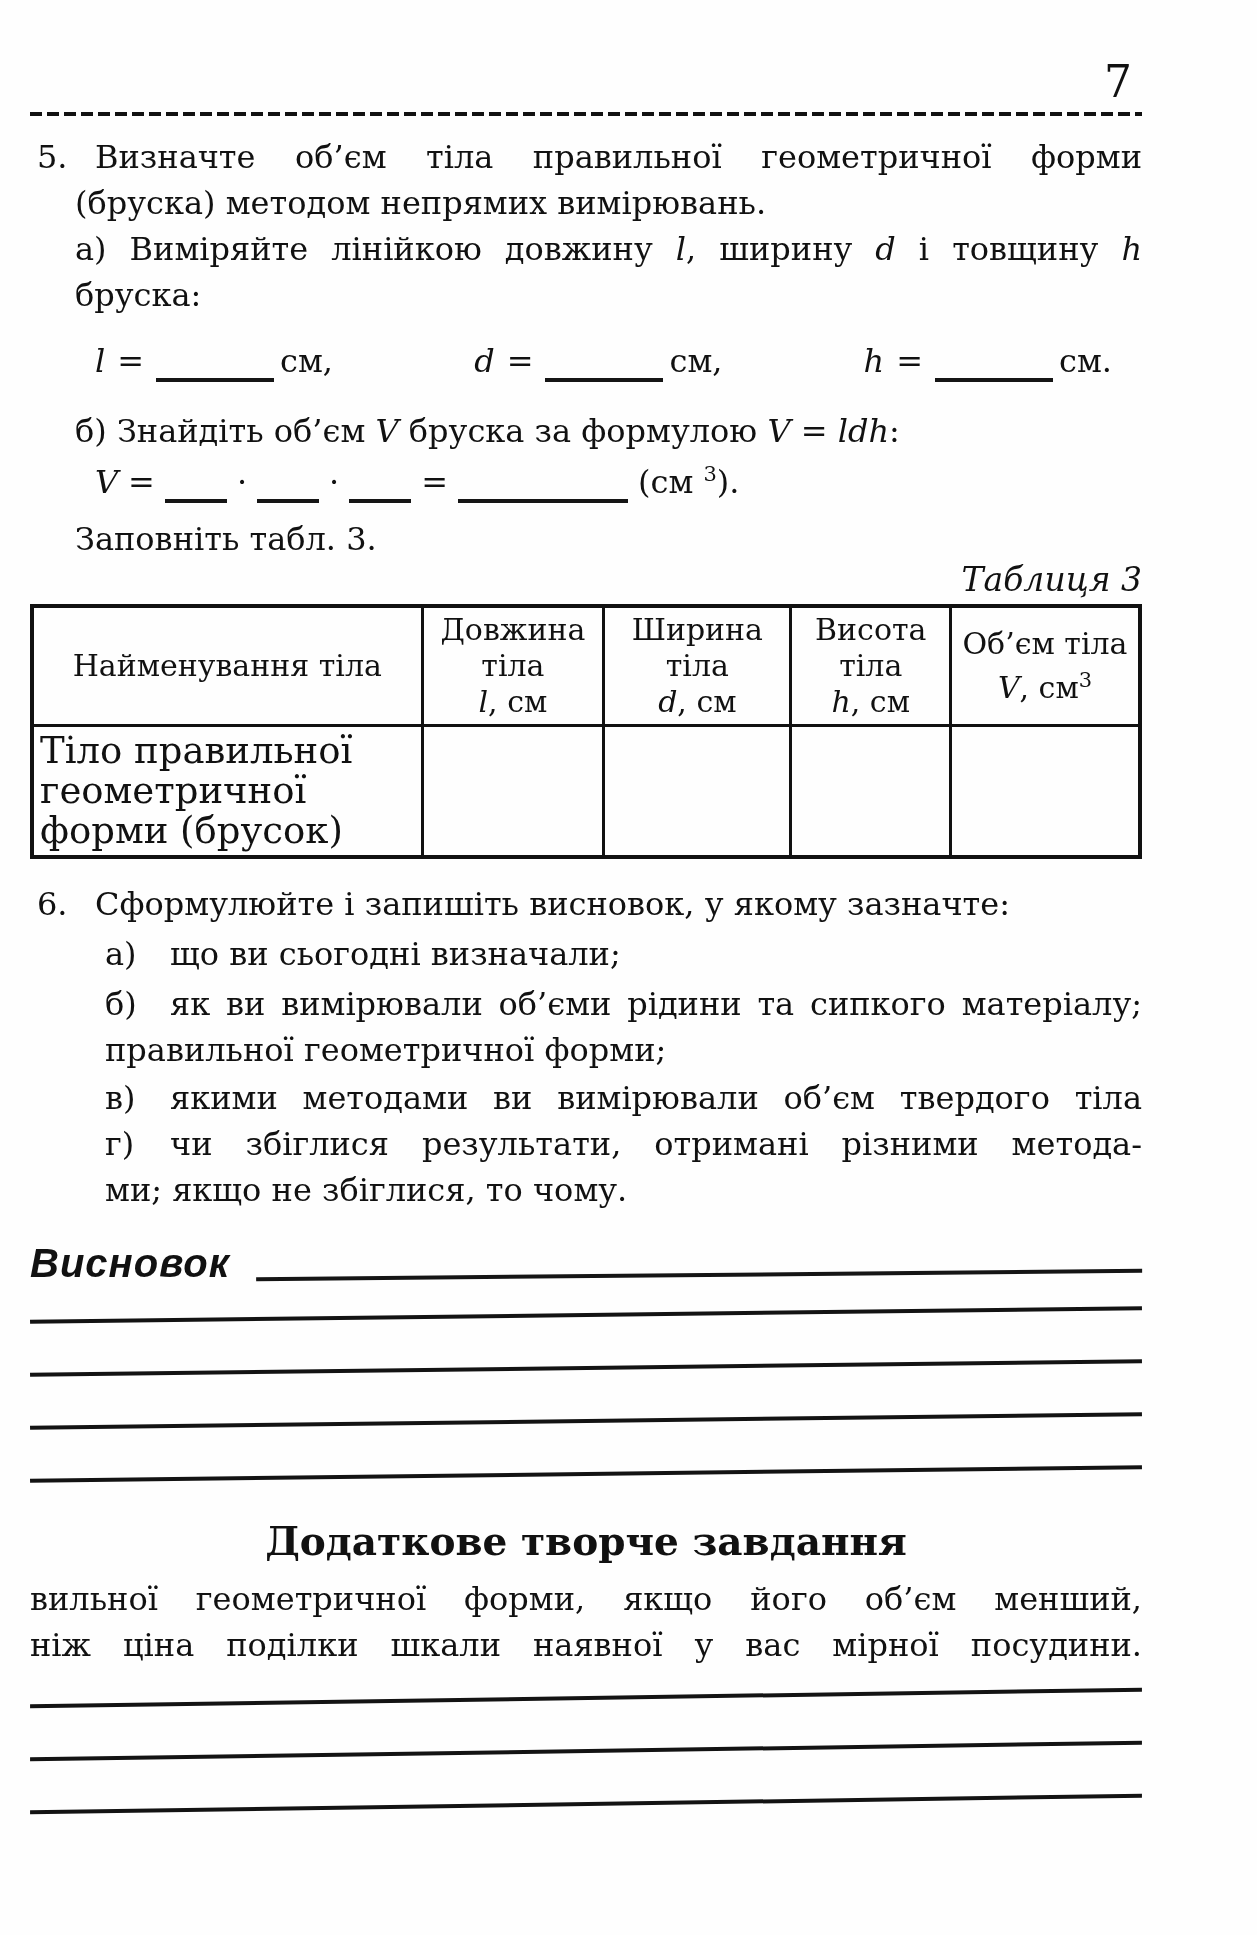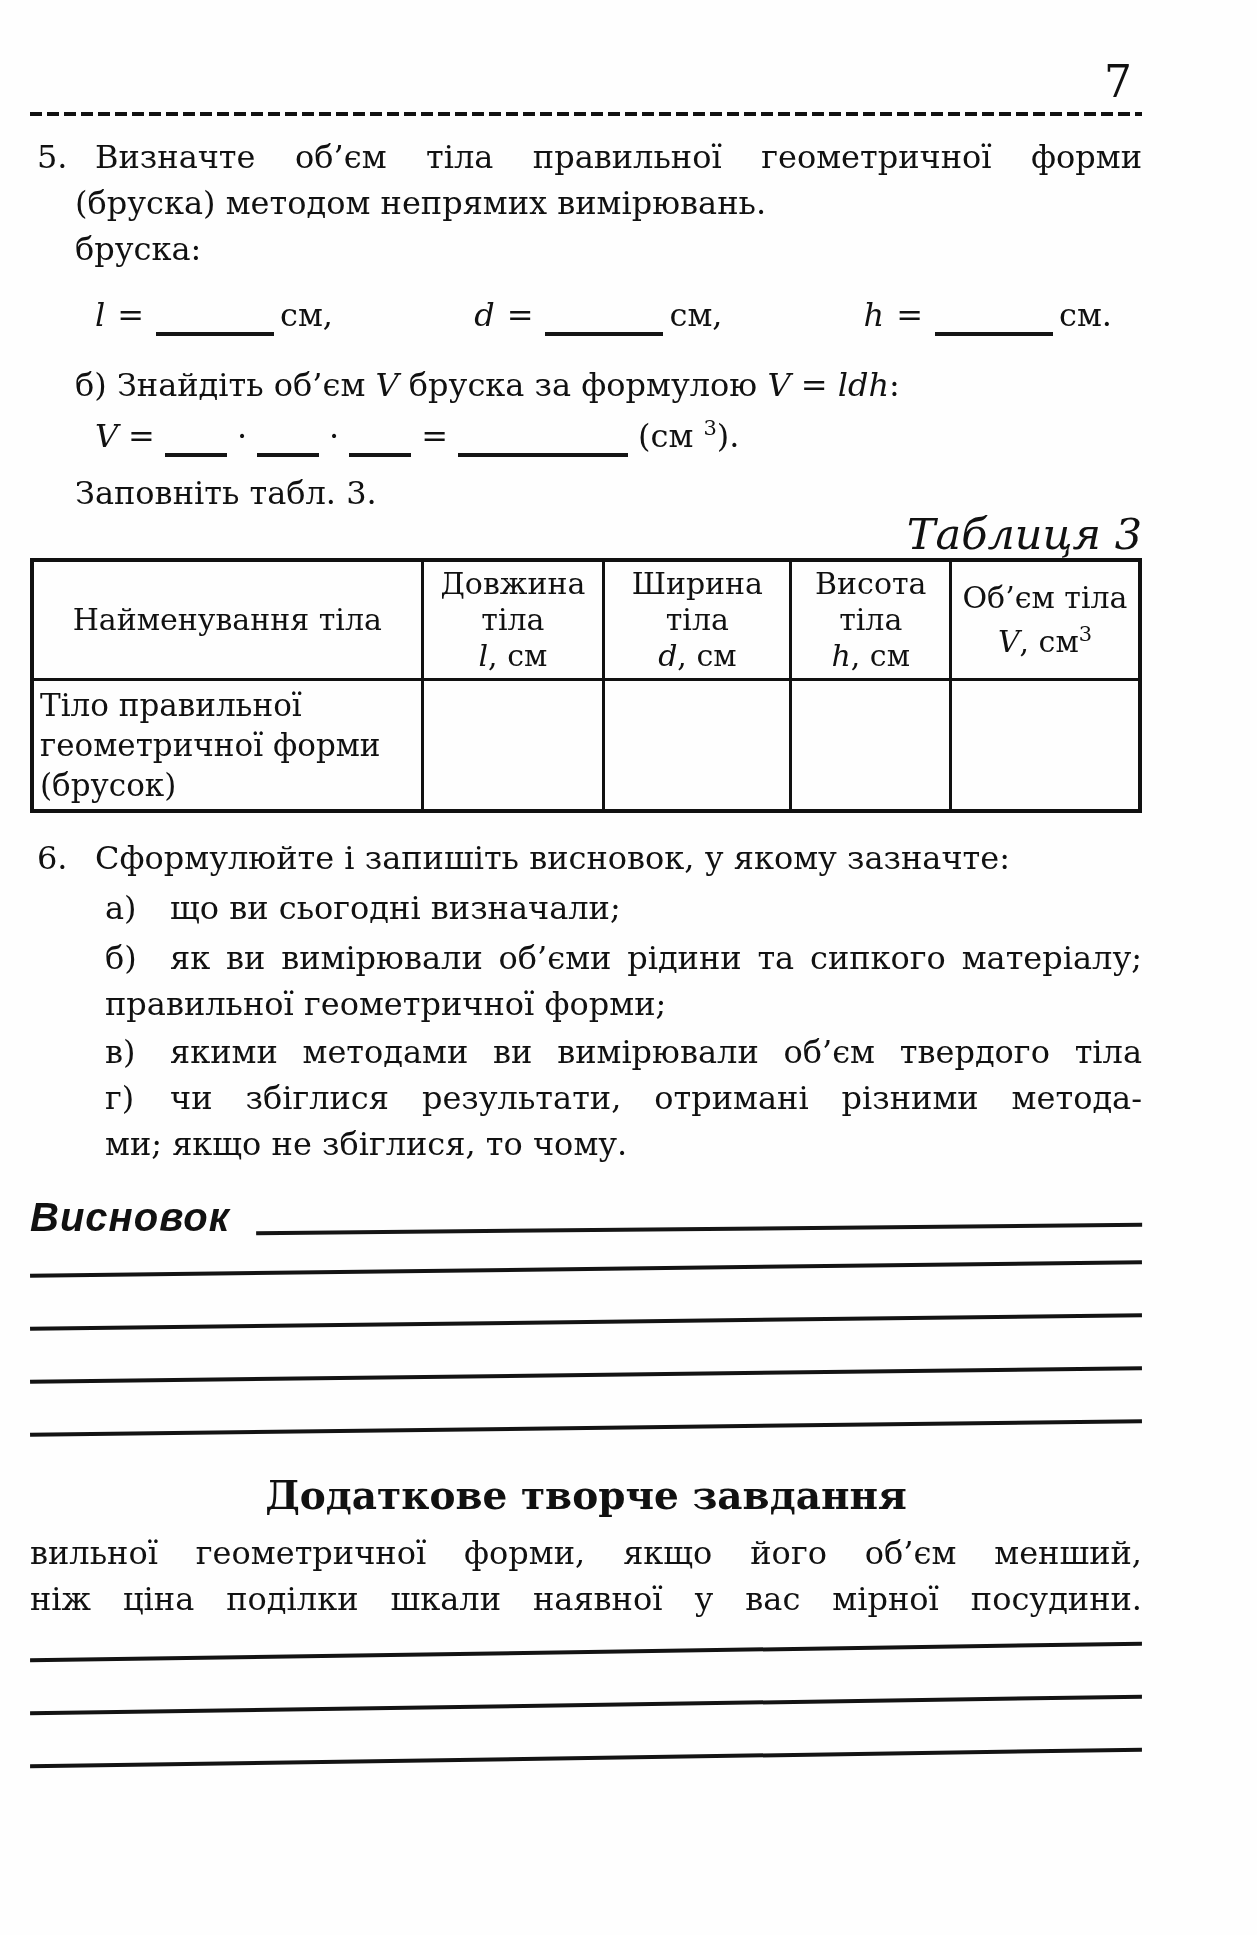--- a/index.html
+++ b/index.html
@@ -54,34 +54,34 @@
   .m-unit { margin-left:6px; }
   .v-row { padding-left:65px; margin-top:8px; height:52px; }
   .v-row .sep { margin:0 10px; }
   .v-blank { width:62px; }
   .v-blank-result { width:170px; }
   sup { font-size:21px; }
 
   
   .tbl-caption {
     margin-top:-4px; text-align:right;
-    font-style:italic; font-size:43px; line-height:44px;
+    font-style:italic; font-size:33px; line-height:44px;
   }
   table.t3 {
     width:100%; border-collapse:collapse;
     border:4px solid #111; margin-top:2px;
     table-layout:fixed;
   }
   table.t3 th, table.t3 td {
     border:3px solid #111; font-weight:normal;
     padding:4px 6px; box-sizing:border-box;margin-top:30px;
   }
   table.t3 th { font-size:30px; line-height:36px; text-align:center; vertical-align:middle; height:105px; }
   table.t3 td { height:128px; vertical-align:middle; }
-  td.row-label { font-size:31px; line-height:40px; text-align:left; padding-left:14px; vertical-align:middle; }
+  td.row-label { font-size:37px; line-height:40px; text-align:left; padding-left:14px; vertical-align:middle; }
   th:nth-child(1), td:nth-child(1) { width:35.2%; }
   th:nth-child(2), td:nth-child(2) { width:16.4%; }
   th:nth-child(3), td:nth-child(3) { width:16.9%; }
   th:nth-child(4), td:nth-child(4) { width:14.4%; }
   th:nth-child(5), td:nth-child(5) { width:17.1%; }
 
   .task6 { margin-top:22px; }
 
   
   .conclusion-row { display:flex; align-items:baseline; margin-top:28px; height:48px; }
@@ -117,20 +117,23 @@
     <div class="pagenum">7</div>
     <div class="dashed-rule"></div>
 
     <section class="task5">
       <div class="line justify pl65 rel">
         <span class="item-num">5.</span>
         <span>Визначте об’єм тіла правильної геометричної форми</span>
       </div>
       <div class="line pl45">(бруска) методом непрямих вимірювань.</div>
 
+      <div class="line justify pl45">
+        <span>а) Виміряйте лінійкою довжину </span><i>l</i><span>, ширину </span><i>d</i><span> і товщину </span><i>h</i>
+      </div>
       <div class="line pl45">бруска:</div>
 
       <div class="measure-row">
         <span class="m-group">
           <i>l</i><span class="m-eq">=</span><span class="blank m-blank"></span><span class="m-unit">см,</span>
         </span>
         <span class="m-group">
           <i>d</i><span class="m-eq">=</span><span class="blank m-blank"></span><span class="m-unit">см,</span>
         </span>
         <span class="m-group">

